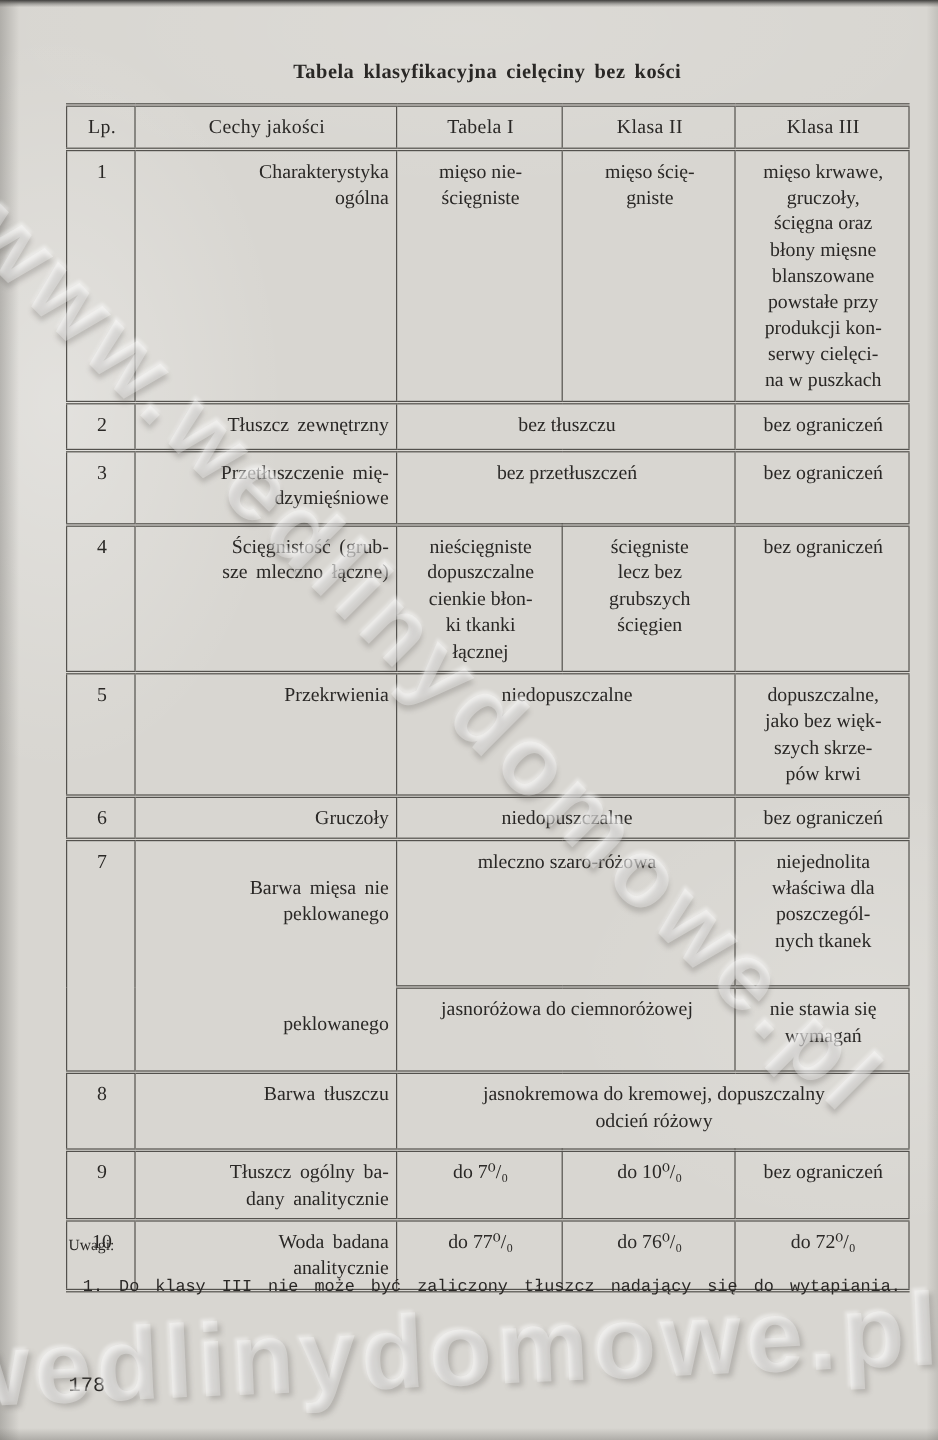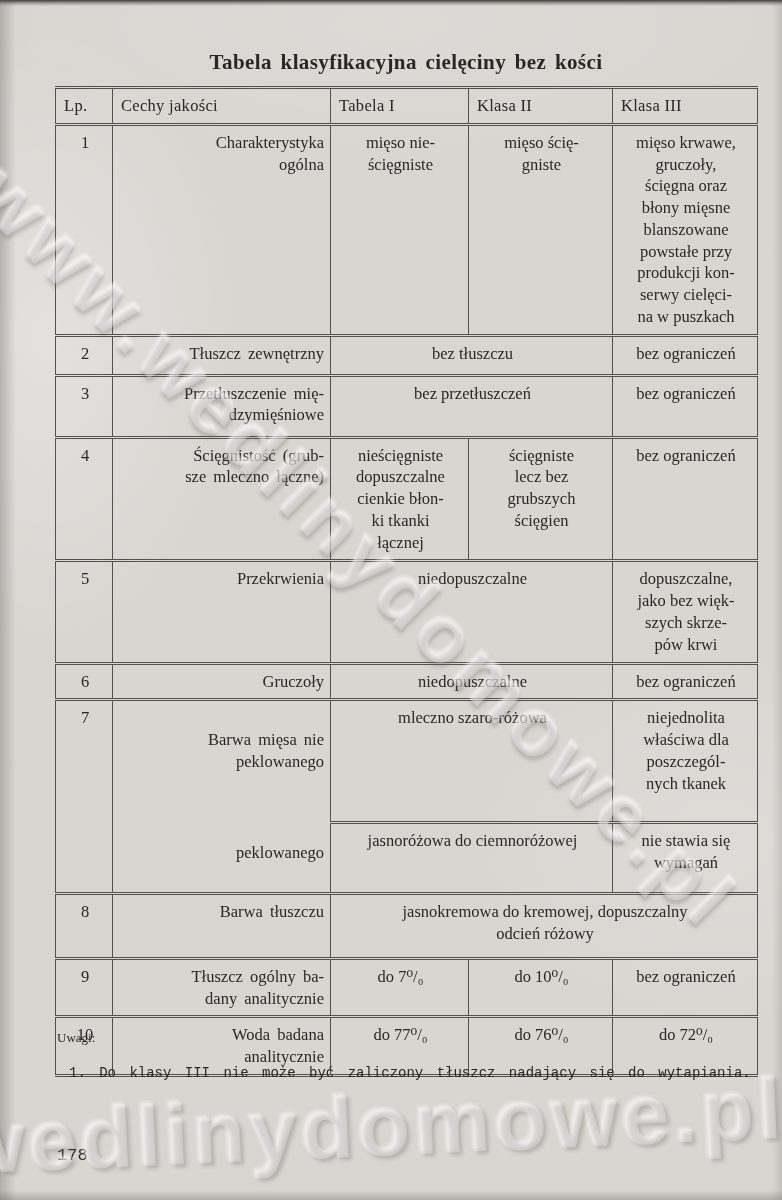--- a/index.html
+++ b/index.html
@@ -48,42 +48,42 @@
     transform-origin:0 0;
   }
   .wm-bottom{
     left:-280px;top:1082px;
     font-size:86px;letter-spacing:4px;
     transform:rotate(-2.5deg);
   }
 
   .title{
     position:absolute;left:55px;top:50px;width:702px;
-    text-align:center;font-size:21px;font-weight:bold;
+    text-align:center;font-size:17px;font-weight:bold;
     letter-spacing:0.4px;word-spacing:3px;
     z-index:2;
   }
 
   table.clsf{
     position:absolute;left:55px;top:86px;width:702px;
     border-collapse:collapse;table-layout:fixed;
     font-size:16.5px;line-height:1.32;
     z-index:2;
   }
   table.clsf td{
     border-left:1px solid var(--line);
     border-right:1px solid var(--line);
     border-top:3px double var(--line);
     border-bottom:3px double var(--line);
     vertical-align:top;
     padding:6px 6px 6px 8px;
     white-space:pre-line;
   }
   td.hdr{
-    vertical-align:middle;text-align:left;
+    vertical-align:middle;text-align:center;
     padding:4px 2px;letter-spacing:0.3px;white-space:nowrap;
   }
   td.lp{text-align:center;padding-left:2px;padding-right:2px;}
   td.feat{word-spacing:3px;padding-left:10px;text-align:right;}
   td.val-left{text-align:center;}
   td.val-center{text-align:center;margin-left:24px;}
   td.vmid{vertical-align:middle;}
   td.thin-top{border-top:1px solid var(--line);}
   .feat-bottom{margin-top:48px;}
 

